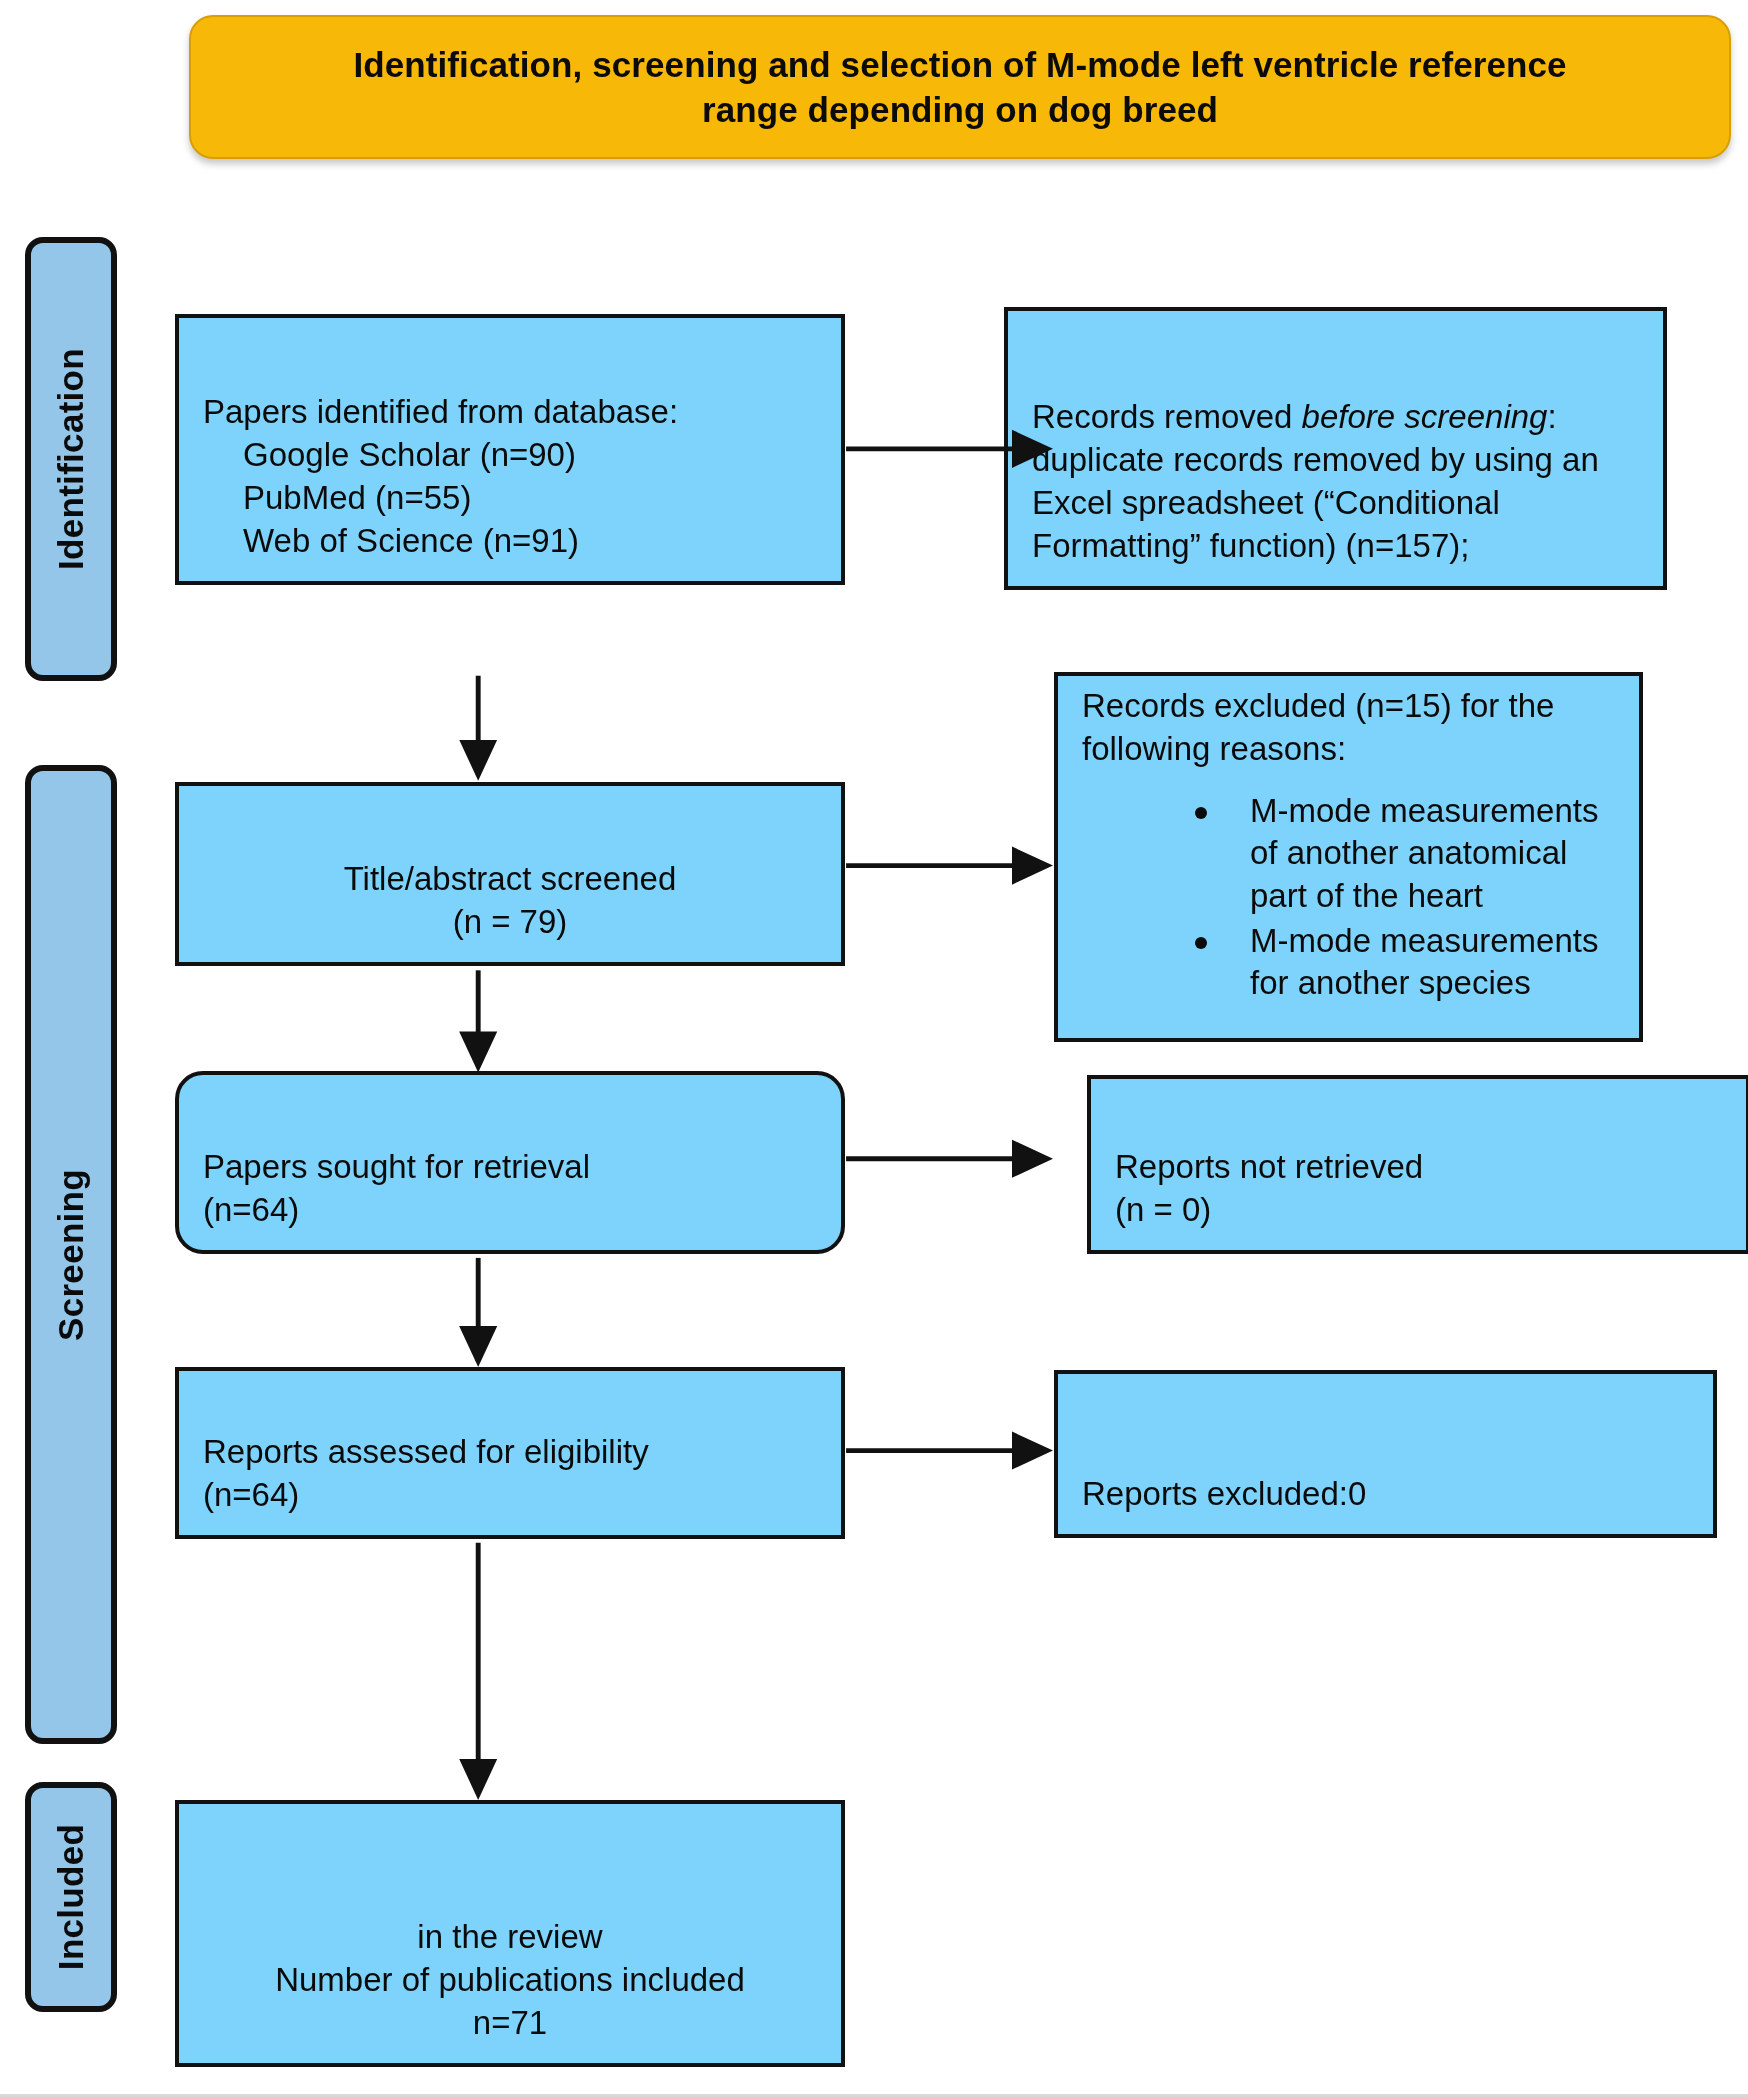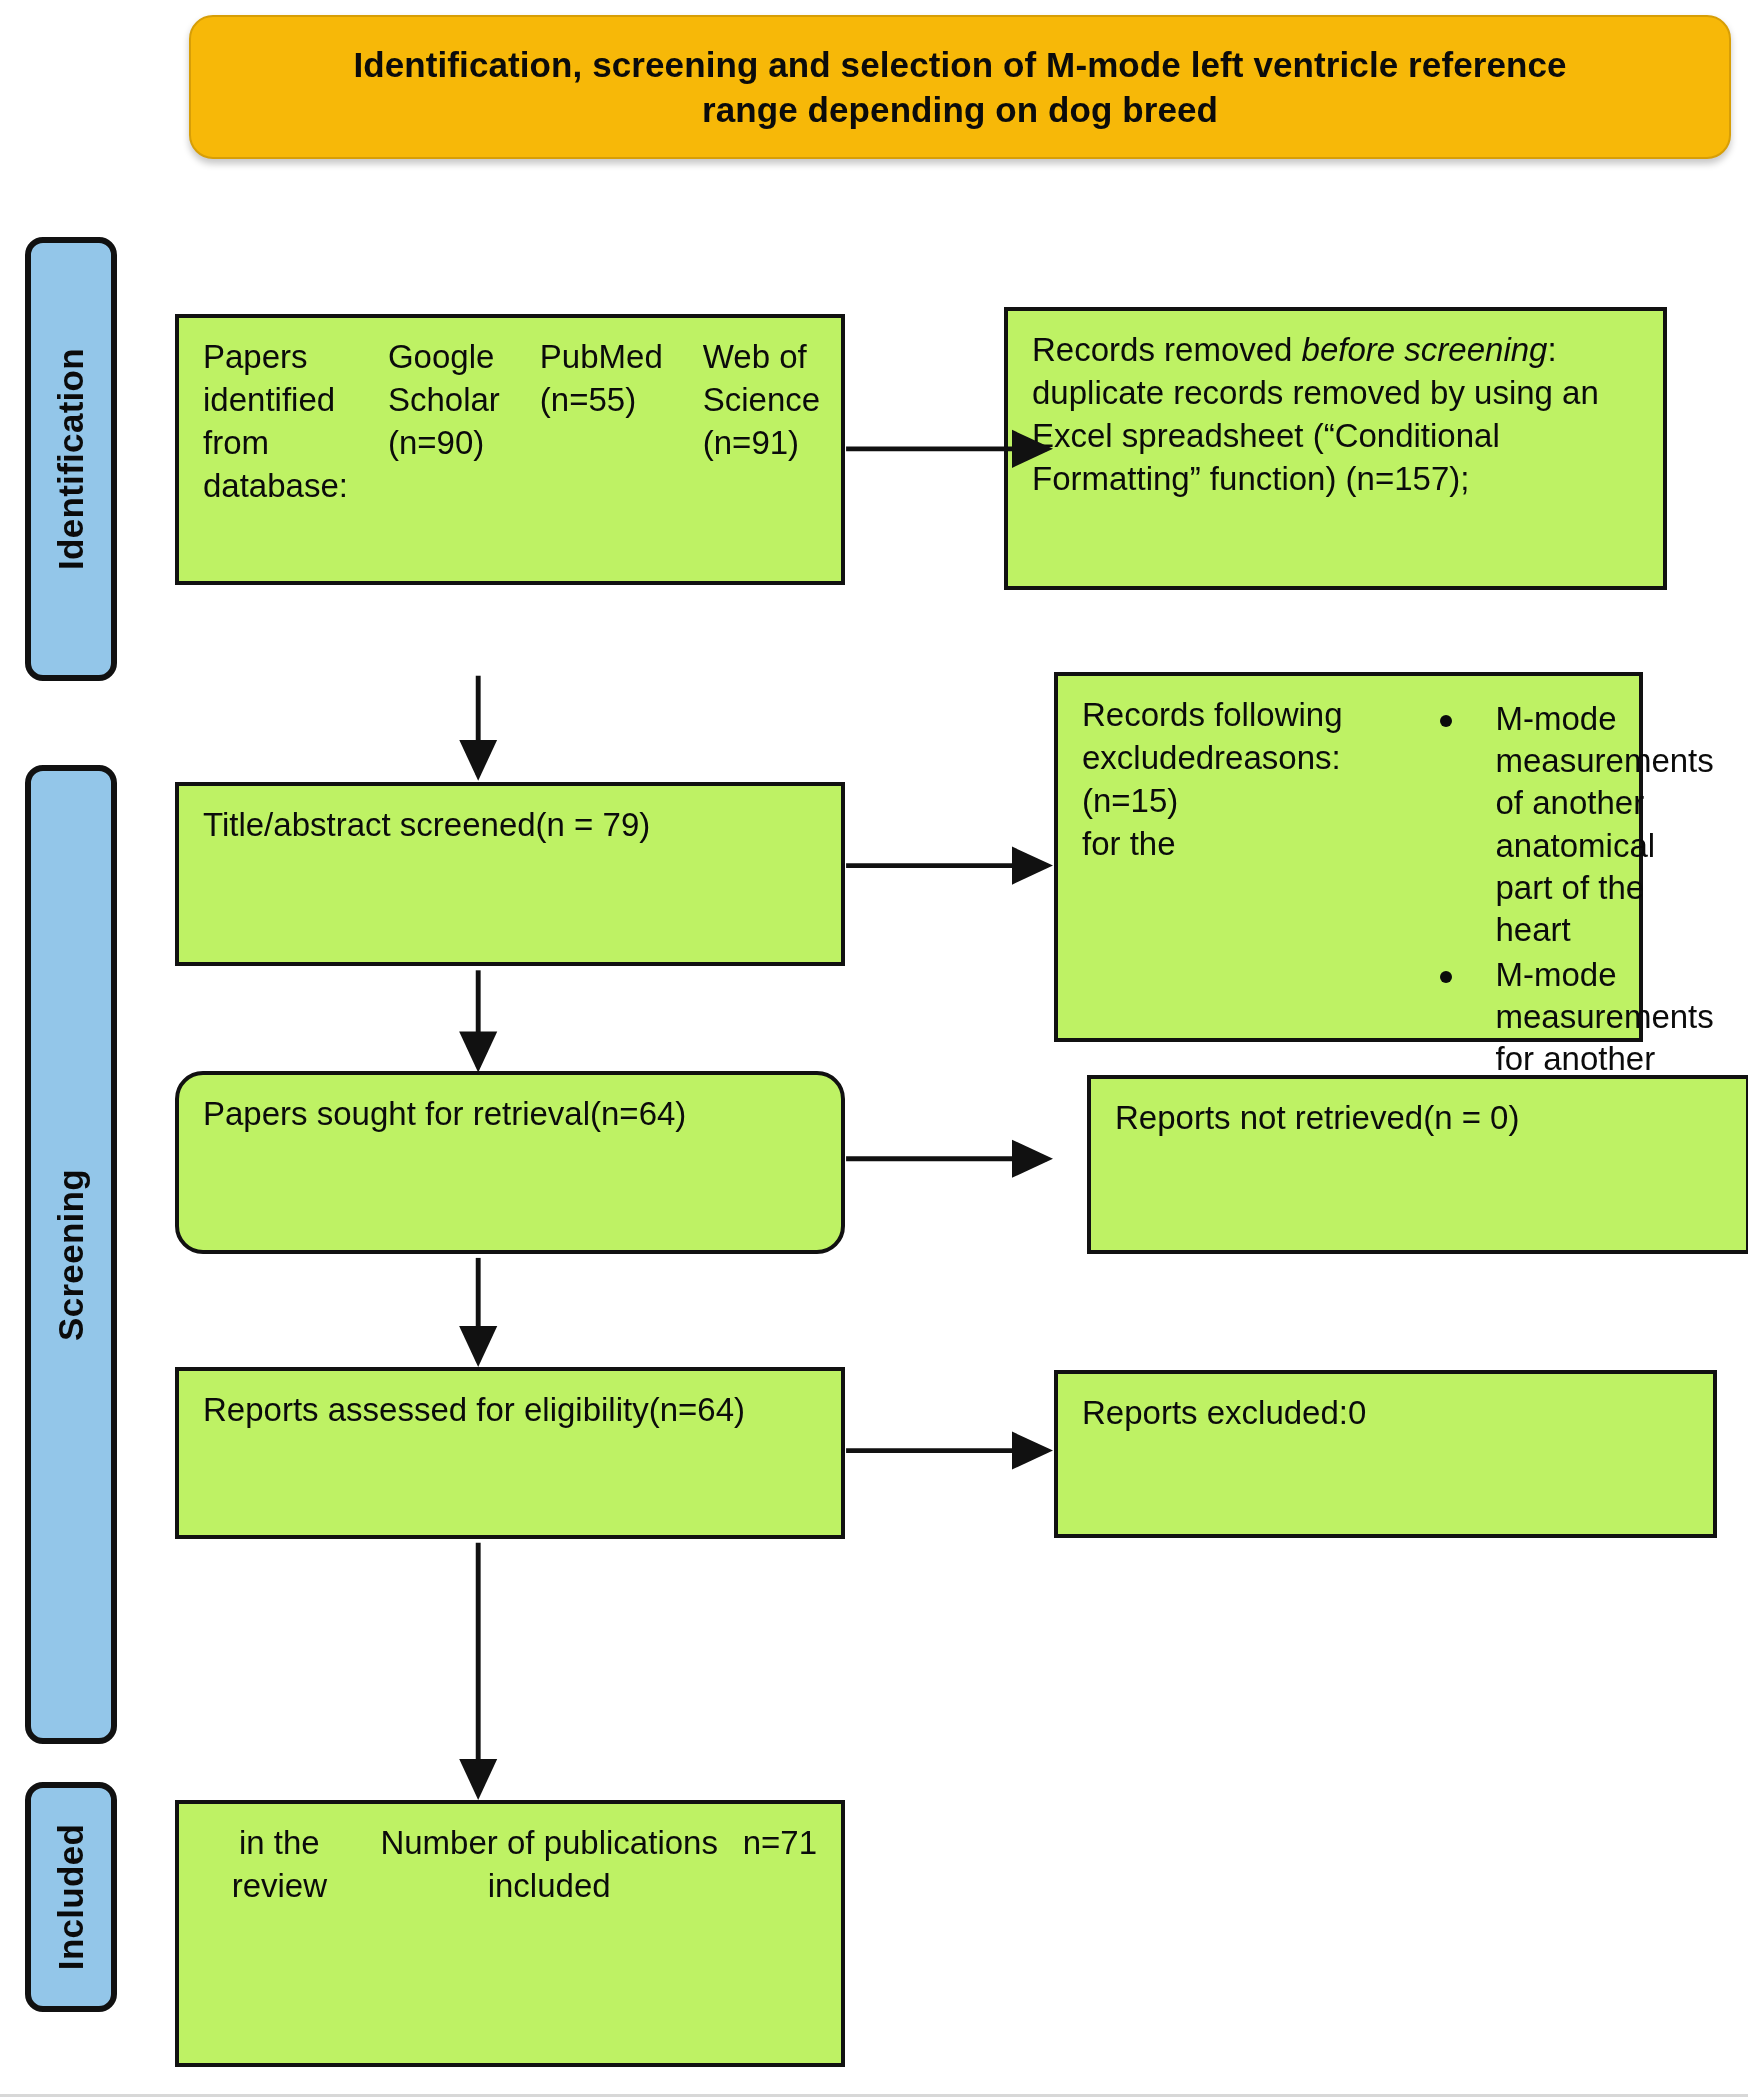--- a/index.html
+++ b/index.html
@@ -70,40 +70,40 @@
     letter-spacing: 0.3px;
   }
   #tab-identification { top: 237px;  height: 444px; }
   #tab-screening     { top: 765px; height: 979px; }
   #tab-included      { top: 1782px; height: 230px; }
 
   
   .flow-box {
     position: absolute;
     box-sizing: border-box;
-    background: #bef264;
+    background: #7dd3fc;
     border: 4.9px solid #111111;
     padding: 18px 24px;
     display: flex;
-    flex-direction: row;
-    justify-content: flex-start;
+    flex-direction: column;
+    justify-content: flex-end;
   }
   .flow-box .line {
     font-size: 33px;
     line-height: 1.30;
     color: #0b0b0b;
     white-space: pre-wrap;
   }
   .flow-box.center .line { text-align: center; }
   .flow-box .indent { padding-left: 40px; }
   .flow-box em { font-style: italic; }
 
   .bullet-list {
     list-style: none;
-    margin: 1px;
+    margin: 16px;
     padding: 0 0 0 91px;
   }
   .bullet-list li {
     position: relative;
     font-size: 33px;
     line-height: 1.28;
     color: #0b0b0b;
     padding-left: 61px;
     margin-top: 2.8px;
   }

